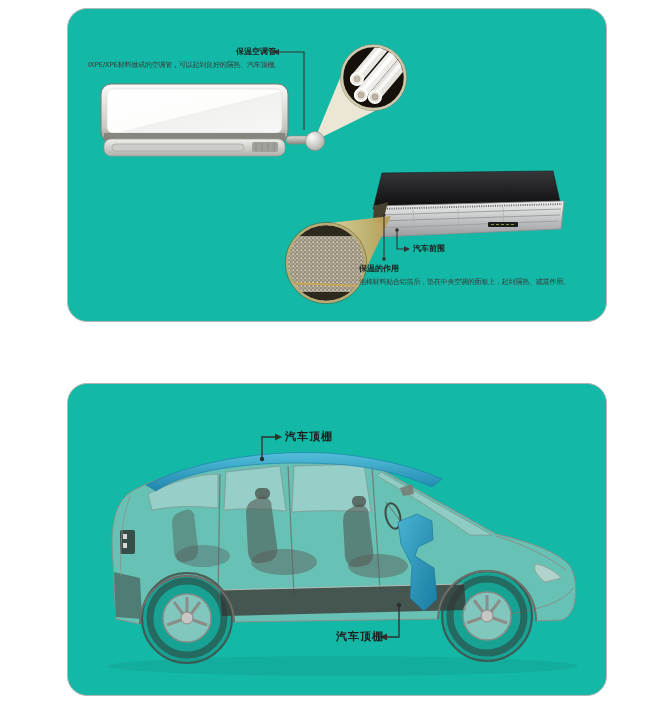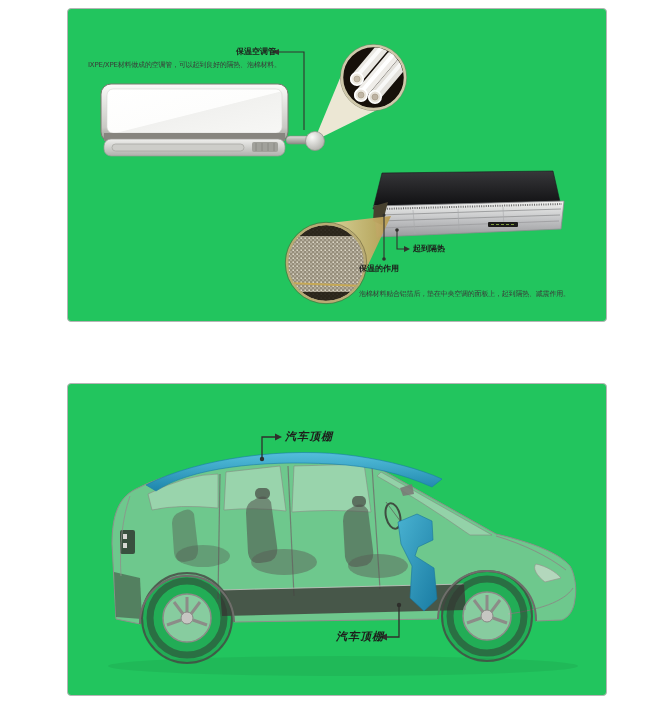--- a/index.html
+++ b/index.html
@@ -1,24 +1,24 @@
 <!DOCTYPE html>
 <html><head>
 <meta charset="utf-8">
 <style>
   html,body{margin:0;padding:0;background:#ffffff;}
   body{width:671px;height:713px;position:relative;font-family:"DejaVu Sans",sans-serif;}
   .stage{position:absolute;left:0;top:0;width:671px;height:713px;}
-  .panel{position:absolute;left:67px;width:540px;background:#22c55e;border:1px solid #b5b5b5;border-radius:4px;box-sizing:border-box;overflow:hidden;}
+  .panel{position:absolute;left:67px;width:540px;background:#14b8a6;border:1px solid #b5b5b5;border-radius:20px;box-sizing:border-box;overflow:hidden;}
   .panel.ac{top:8px;height:314px;}
   .panel.car{top:383px;height:313px;}
   .panel svg{position:absolute;left:0;top:0;}
   .lbl{position:absolute;font-weight:bold;color:#1d1d1b;white-space:nowrap;line-height:1;}
   .lbl.small{font-size:8px;letter-spacing:0px;}
-  .lbl.big{font-size:11px;letter-spacing:1px;font-style:italic;}
+  .lbl.big{font-size:11px;letter-spacing:1px;}
   .desc{position:absolute;font-size:7px;color:#3a3a38;white-space:nowrap;line-height:1.15;letter-spacing:-0.2px;}
 </style>
 </head>
 <body>
 
 <div class="stage">
 
   <div class="panel ac">
     <svg width="540" height="313" viewBox="0 0 540 313">
       <defs>
@@ -150,24 +150,24 @@
       </g>
 
       <g stroke="#32322e" stroke-width="1.1" fill="none">
         <circle cx="316" cy="206" r="1.5" fill="#32322e" stroke="none"></circle>
         <path d="M316,206 L316,249"></path>
         <circle cx="316" cy="250" r="1.8" fill="#32322e" stroke="none"></circle>
       </g>
     </svg>
 
     <div class="lbl small" style="left:168px;top:39px;">保温空调管</div>
-    <div class="desc" style="left:20px;top:52px;">IXPE/XPE材料做成的空调管，可以起到良好的隔热、泡棉材料。</div>
-    <div class="lbl small" style="left:345px;top:236px;">起到隔热</div>
+    <div class="desc" style="left:20px;top:52px;">IXPE/XPE材料做成的空调管，可以起到良好的隔热、汽车顶棚。</div>
+    <div class="lbl small" style="left:345px;top:236px;">汽车前围</div>
     <div class="lbl small" style="left:291px;top:256px;">保温的作用</div>
-    <div class="desc" style="left:291px;top:269px;margin-top:12px;">泡棉材料贴合铝箔后，垫在中央空调的面板上，起到隔热、减震作用。</div>
+    <div class="desc" style="left:291px;top:269px;">泡棉材料贴合铝箔后，垫在中央空调的面板上，起到隔热、减震作用。</div>
   </div>
 
   <div class="panel car">
     <svg width="540" height="312" viewBox="0 0 540 312">
       <defs>
         <linearGradient id="gBlue" x1="0" y1="0" x2="0" y2="1">
           <stop offset="0" stop-color="#54bedb"></stop>
             <stop offset="1" stop-color="#1d85ac"></stop>
         </linearGradient>
         <linearGradient id="gBlue2" x1="0" y1="0" x2="1" y2="1">

